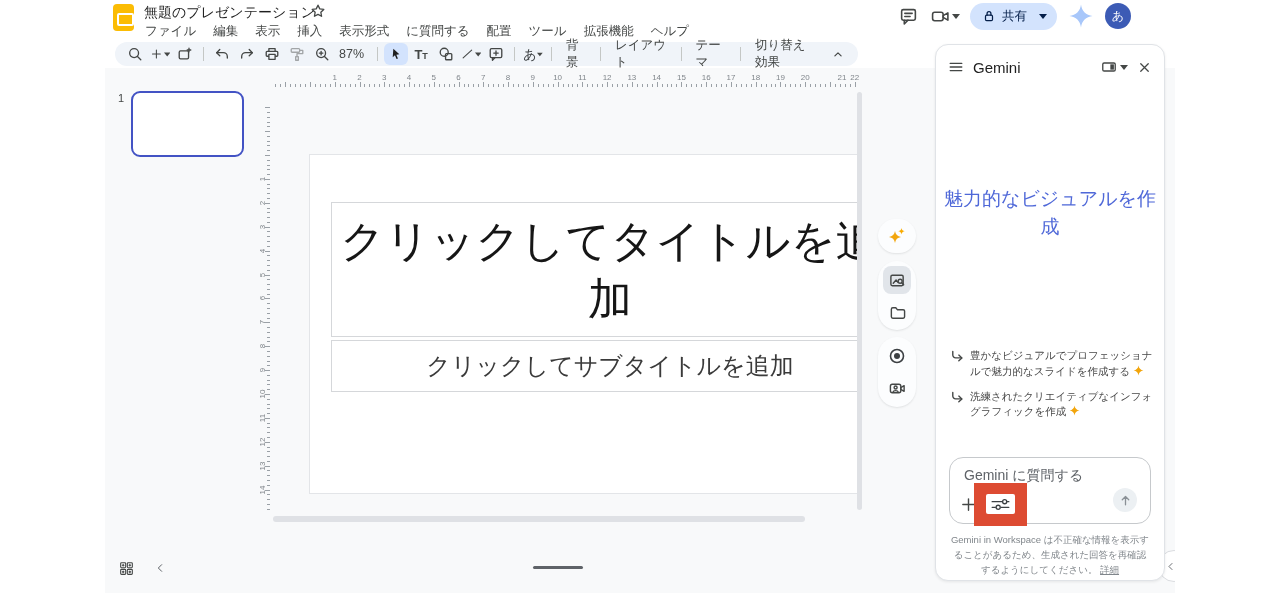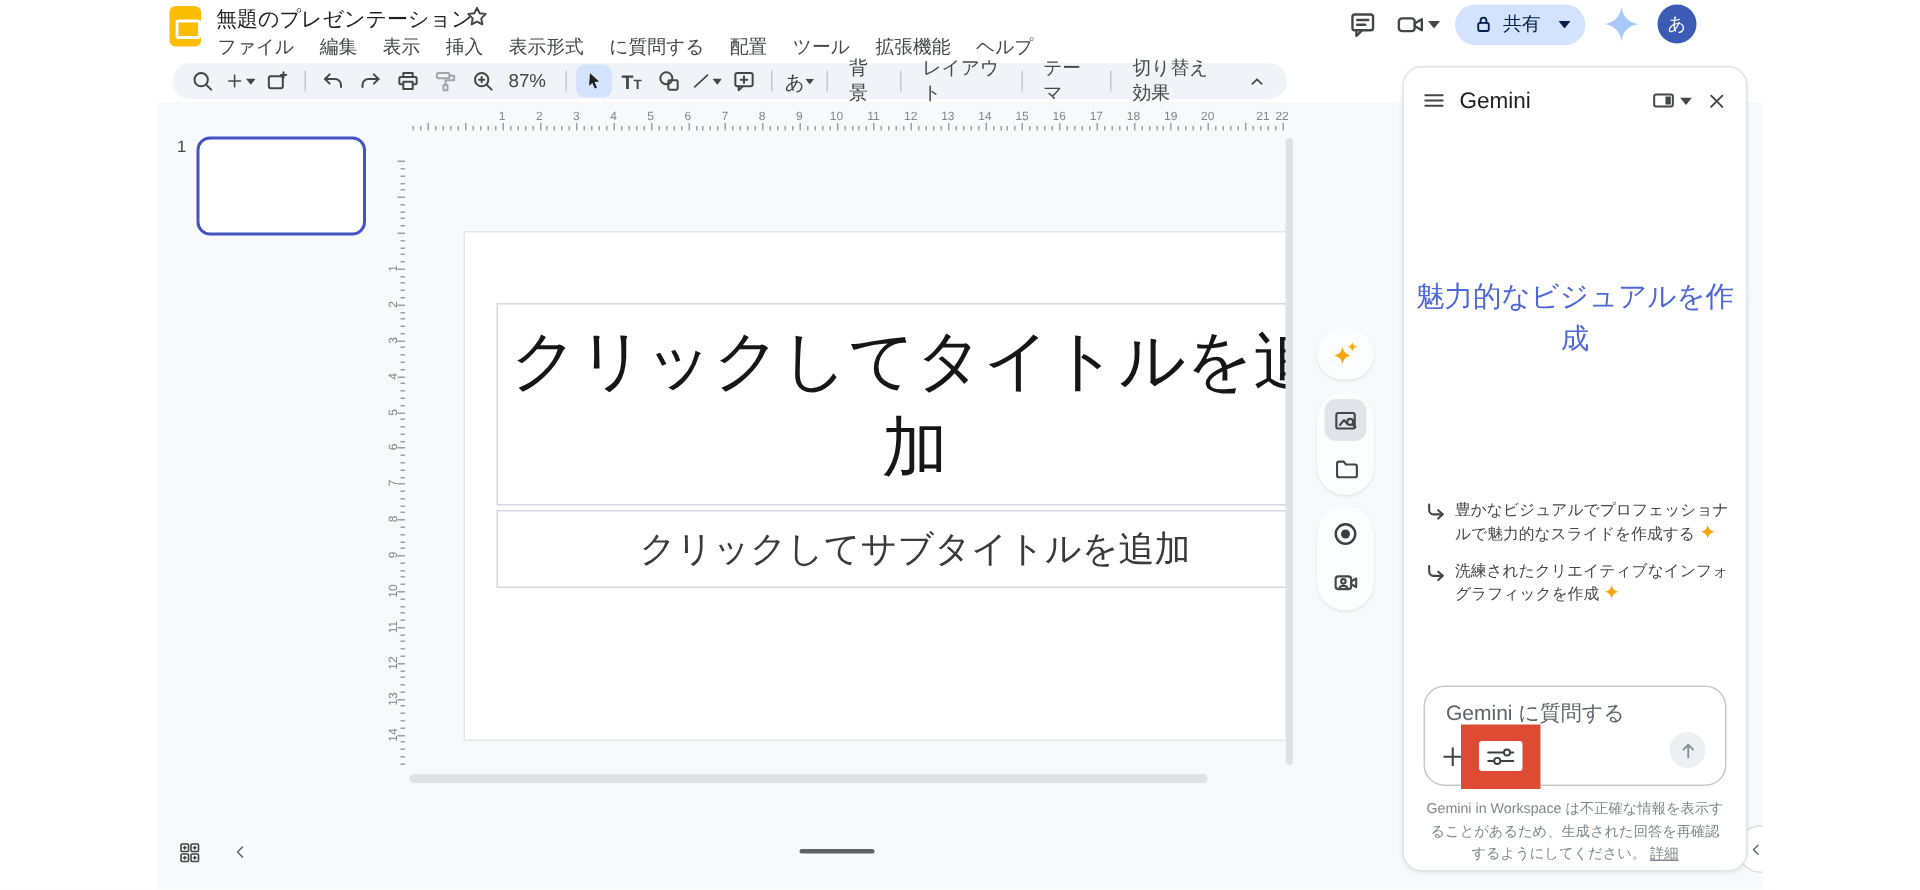--- a/index.html
+++ b/index.html
@@ -79,21 +79,21 @@
   .grid-btn { position:absolute; left:12px; top:559px; width:18px; height:18px; display:flex; align-items:center; justify-content:center; }
   .strip-collapse { position:absolute; left:46px; top:559px; width:18px; height:18px; display:flex; align-items:center; justify-content:center; }
   .edge-toggle { position:absolute; left:1053px; top:550px; width:32px; height:32px; border-radius:50%; background:#fff; border:1px solid #dadce0; display:flex; align-items:center; justify-content:flex-start; padding-left:6px; }
 
   
   .gemini-panel { position:absolute; left:830px; top:44px; width:230px; height:537px; background:#fff; border:1px solid #e0e3e7; border-radius:13px; box-shadow:0 1px 3px rgba(0,0,0,.08); }
   .gp-header { position:absolute; left:0; top:0; right:0; height:44px; display:flex; align-items:center; padding:0 12px; gap:9px; }
   .gp-title { font-size:15px; color:#1f1f1f; }
   .gp-spacer { flex:1; }
   .gp-headline { position:absolute; top:140px; left:0; right:0; margin:0 auto; width:214px; text-align:center; font-size:19px; line-height:1.45; font-weight:500; color:#4f68d8; }
-  .sug-list { position:absolute; top:288px; left:14px; right:8px; }
+  .sug-list { position:absolute; top:303px; left:14px; right:8px; }
   .sug { display:flex; gap:7px; margin-bottom:9px; }
   .sug-arrow { flex:none; margin-top:2px; }
   .sug-p { font-size:10.5px; line-height:1.5; color:#474747; }
   .sug-star { margin-left:3px; vertical-align:-1px; }
   .ask-card { position:absolute; left:13px; right:13px; top:412px; height:67px; border:1px solid #c6c9cc; border-radius:14px; }
   .ask-placeholder { position:absolute; left:14px; top:9px; font-size:14px; color:#5f6368; }
   .ask-plus { position:absolute; left:10px; top:38px; }
   .red-hl { position:absolute; left:24px; top:25px; width:53px; height:43px; background:#dd4b32; }
   .tune-box { position:absolute; left:12px; top:11px; width:29px; height:20px; background:#fff; border-radius:2px; display:flex; align-items:center; justify-content:center; }
   .send-btn { position:absolute; right:13px; top:30px; width:24px; height:24px; border-radius:50%; background:#ecf0f3; display:flex; align-items:center; justify-content:center; }

